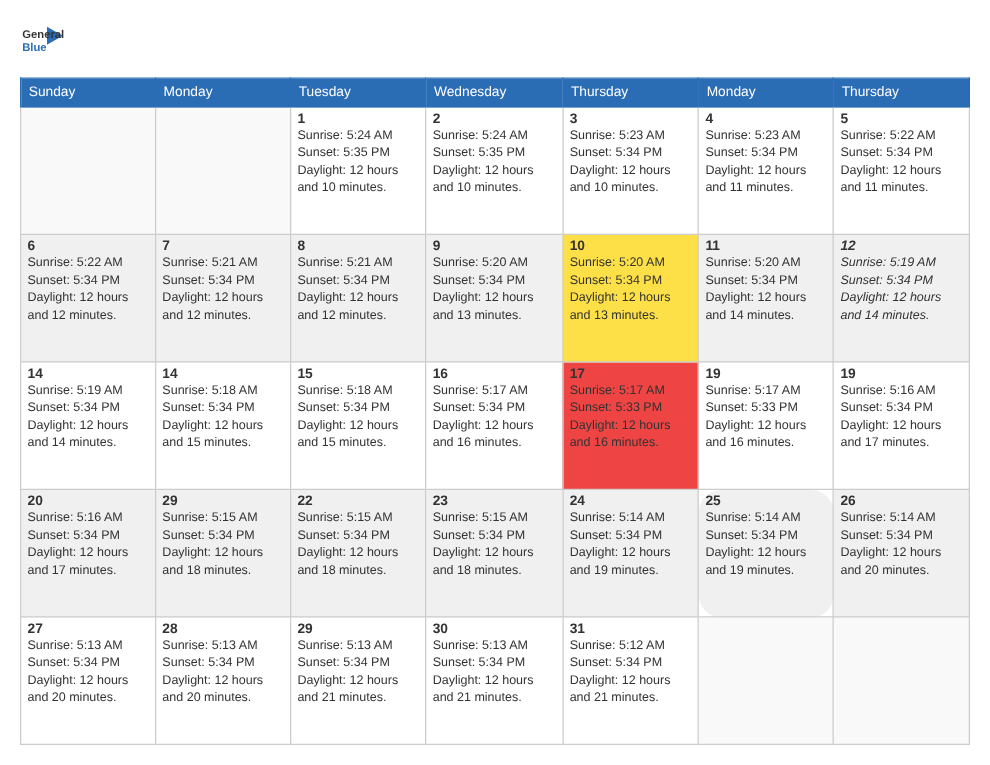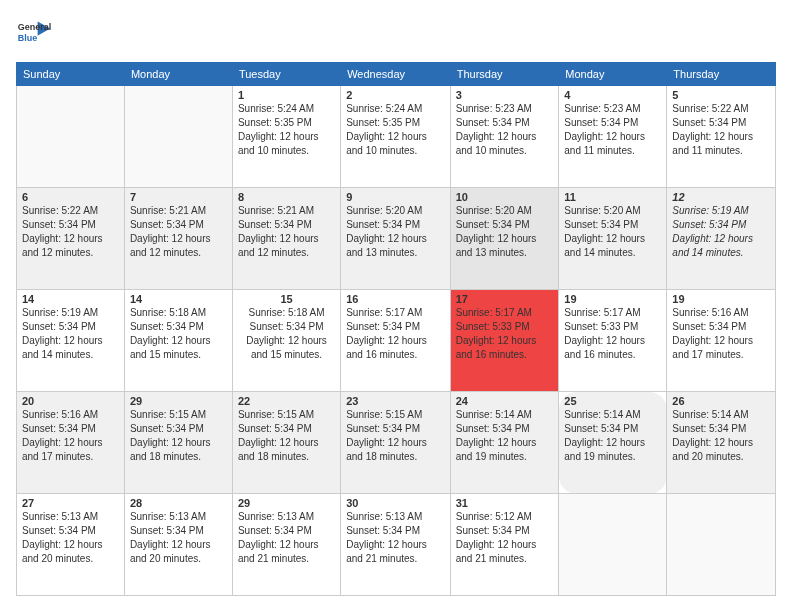--- a/index.html
+++ b/index.html
@@ -179,21 +179,21 @@
 Daylight: 12 hours
 and 12 minutes.</div>
           </td>
           <td style="background: rgb(240, 240, 240);">
             <span class="day-num">9</span>
             <div class="day-info" style="white-space: pre-line;">Sunrise: 5:20 AM
 Sunset: 5:34 PM
 Daylight: 12 hours
 and 13 minutes.</div>
           </td>
-          <td style="background: #e5e5e5;">
+          <td style="background: #fde047;">
             <span class="day-num">10</span>
             <div class="day-info" style="white-space: pre-line;">Sunrise: 5:20 AM
 Sunset: 5:34 PM
 Daylight: 12 hours
 and 13 minutes.</div>
           </td>
           <td style="background: rgb(240, 240, 240);">
             <span class="day-num">11</span>
             <div class="day-info" style="white-space: pre-line;">Sunrise: 5:20 AM
 Sunset: 5:34 PM
@@ -216,21 +216,21 @@
 Daylight: 12 hours
 and 14 minutes.</div>
           </td>
           <td style="background: rgb(255, 255, 255);">
             <span class="day-num">14</span>
             <div class="day-info" style="white-space: pre-line;">Sunrise: 5:18 AM
 Sunset: 5:34 PM
 Daylight: 12 hours
 and 15 minutes.</div>
           </td>
-          <td style="background: rgb(255, 255, 255); text-align: center;">
+          <td style="background: rgb(255, 255, 255);">
             <span class="day-num">15</span>
             <div class="day-info" style="white-space: pre-line;">Sunrise: 5:18 AM
 Sunset: 5:34 PM
 Daylight: 12 hours
 and 15 minutes.</div>
           </td>
           <td style="background: rgb(255, 255, 255);">
             <span class="day-num">16</span>
             <div class="day-info" style="white-space: pre-line;">Sunrise: 5:17 AM
 Sunset: 5:34 PM

